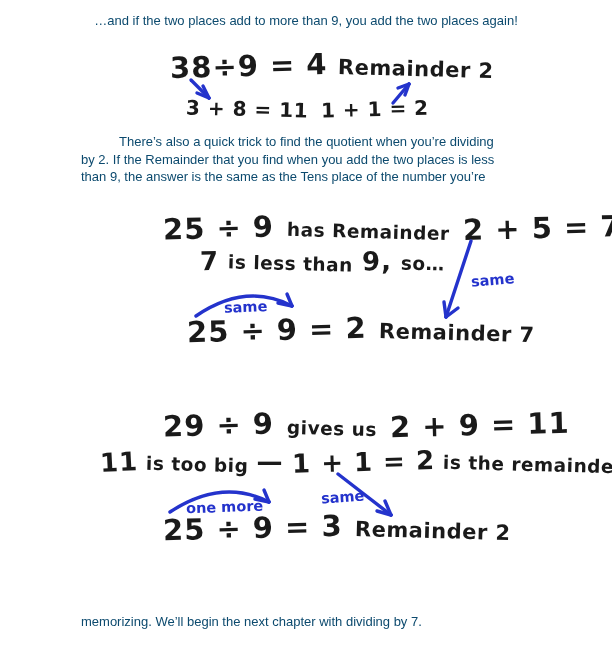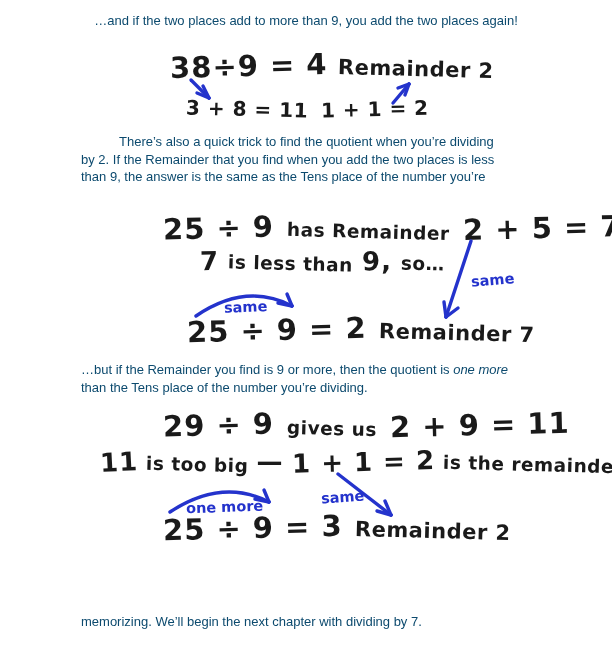--- a/index.html
+++ b/index.html
@@ -87,24 +87,20 @@
     <path d="M4 26 Q54 -8 100 16"></path>
       <path d="M100 16 L86 13"></path>
       <path d="M100 16 L95 4"></path>
   </svg>
   <span class="hw-label" style="left:224px; top:299px; transform:rotate(-2deg);">same</span>
   <div class="hrow" style="left:187px; top:313px; gap:12px;">
     <span class="hw sz-big t-1">25 ÷ 9 = 2</span>
     <span class="hw sz-rem t1">Remainder 7</span>
   </div>
 
-  <div class="para body-text" style="top:361px;">
-    <div><span>…but if the Remainder you find is 9 or more, then the quotient is </span><span class="em">one more</span></div>
-    <div>than the Tens place of the number you’re dividing.</div>
-  </div>
 
   <div class="hrow" style="left:163px; top:408px; gap:13px;">
     <span class="hw sz-big t-1">29 ÷ 9</span>
     <span class="hw sz-sm t1">gives us</span>
     <span class="hw sz-big t-1">2 + 9 = 11</span>
   </div>
   <div class="hrow" style="left:100px; top:447px; gap:8px;">
     <span class="hw sz-big2 t-3">11</span>
     <span class="hw sz-sm t1">is too big</span>
     <span class="hw sz-big2">—</span>

